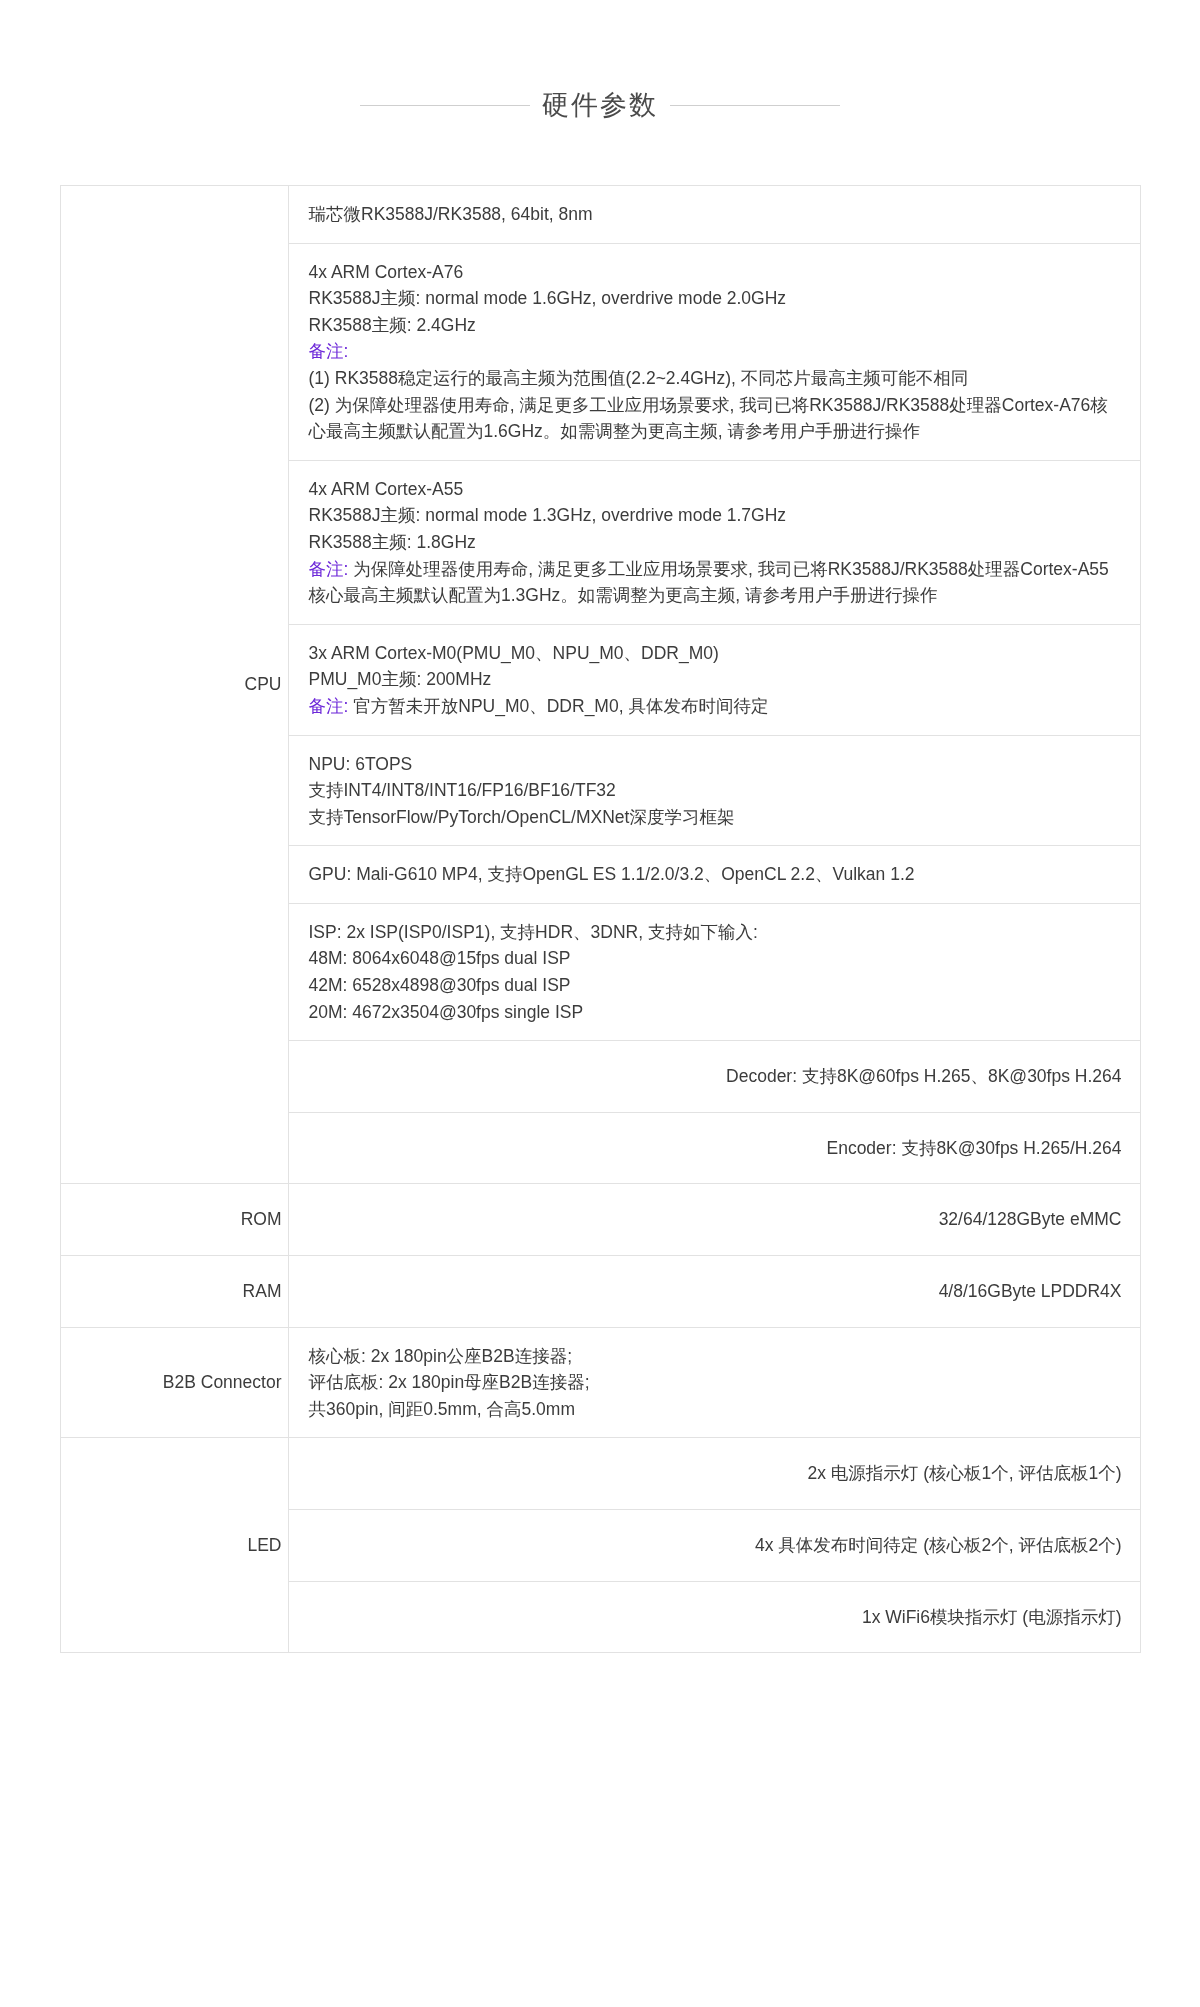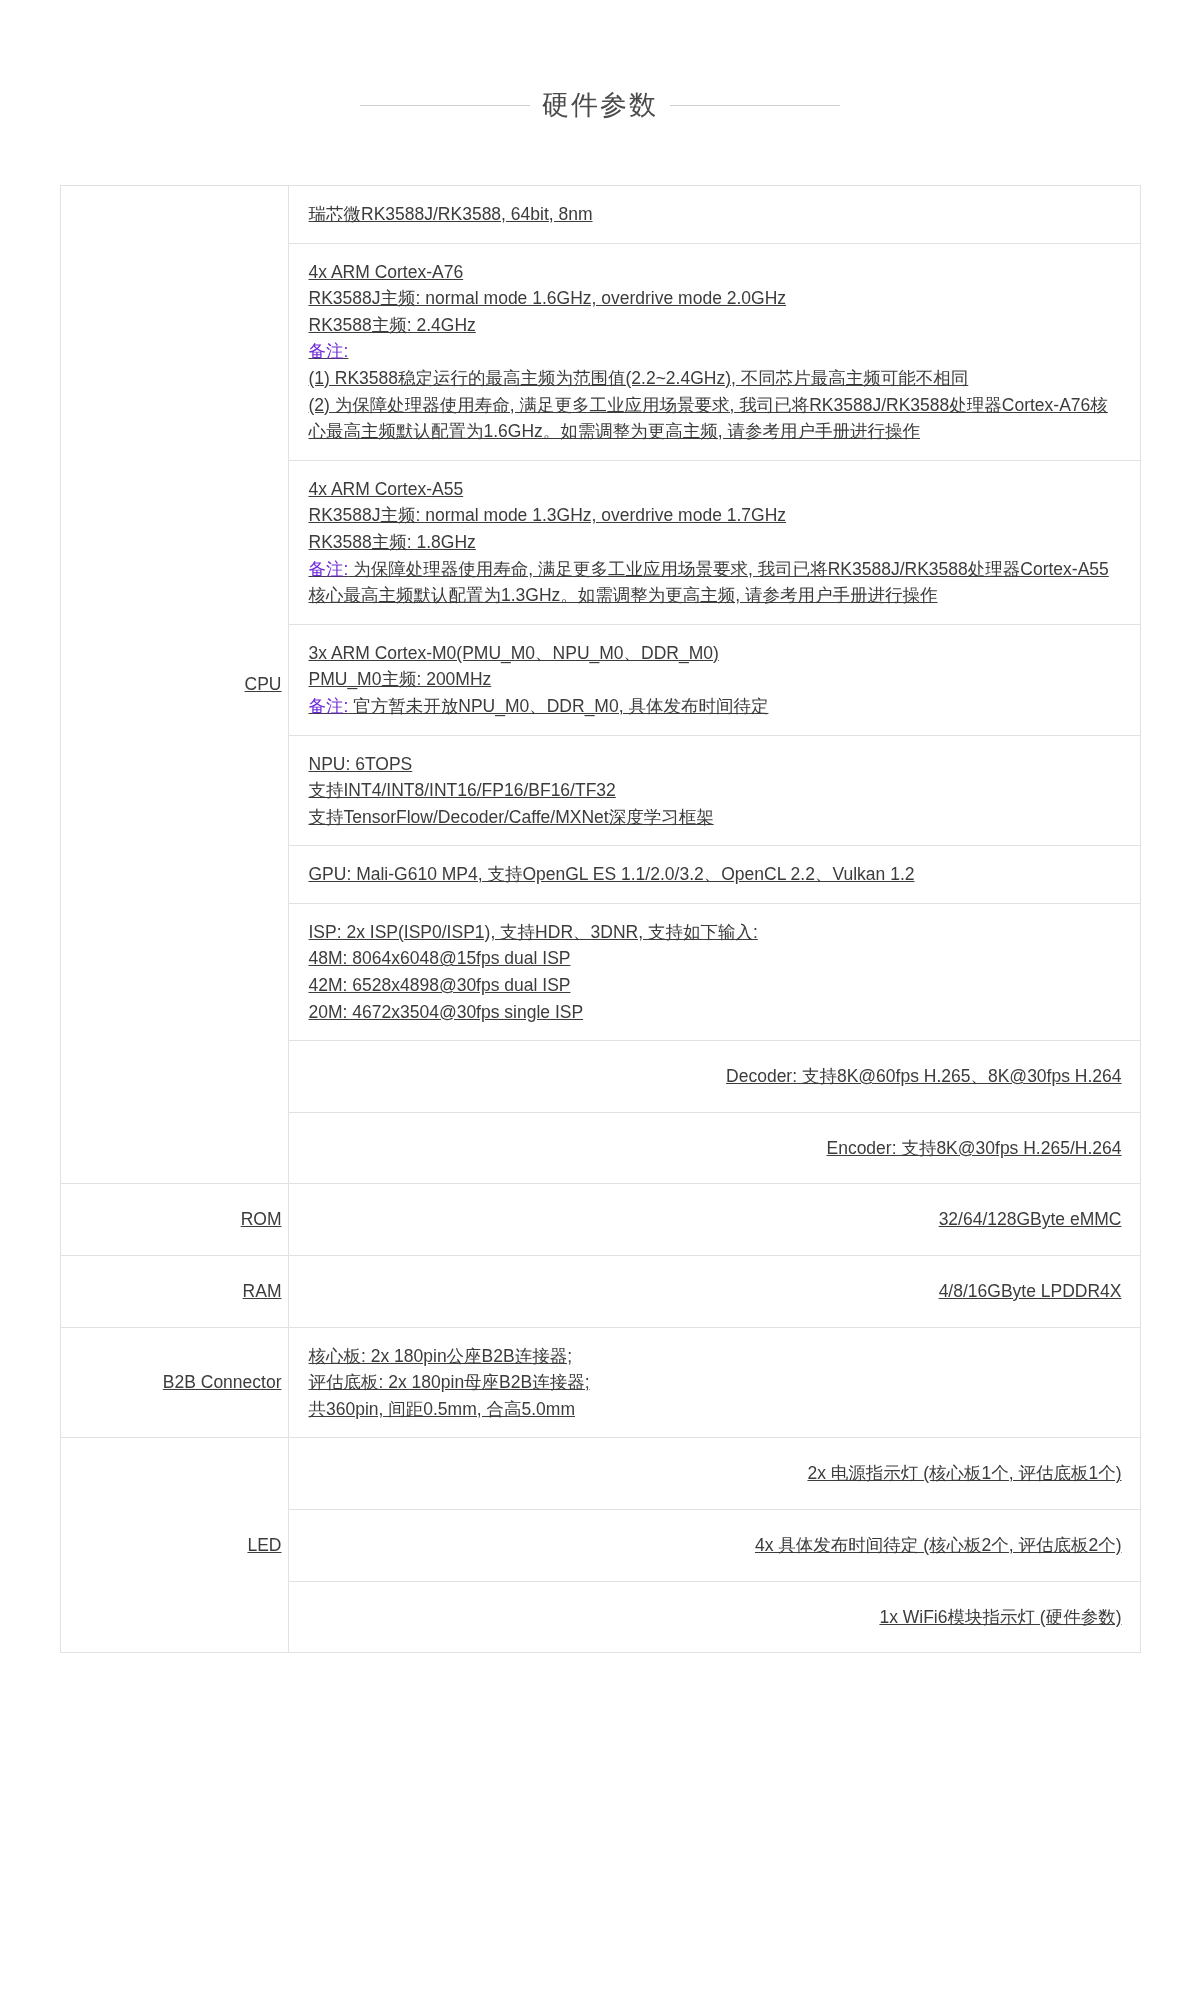--- a/index.html
+++ b/index.html
@@ -50,21 +50,20 @@
   }
   .spec-table col.c-label { width: 228px; }
   .spec-table col.c-value { width: 852px; }
 
   .spec-table td {
     border: 1px solid #e2e2e2;
     vertical-align: middle;
     font-size: 17.5px;
     line-height: 1.52;
     color: #3c3c3c;
-    text-decoration: underline;
   }
   .label-cell {
     text-align: right;
     font-size: 18px;
     color: #3c3c3c;
     padding: 10px 6px;
     border-left: none;
   }
   .value-cell {
     padding: 15px 18px 15px 20px;
@@ -127,21 +126,21 @@
           <td class="value-cell">
             <p><span>3x ARM Cortex-M0(PMU_M0、NPU_M0、DDR_M0)</span></p>
             <p><span>PMU_M0主频: 200MHz</span></p>
             <p><span class="note">备注:</span><span> 官方暂未开放NPU_M0、DDR_M0, 具体发布时间待定</span></p>
           </td>
         </tr>
         <tr>
           <td class="value-cell">
             <p><span>NPU: 6TOPS</span></p>
             <p><span>支持INT4/INT8/INT16/FP16/BF16/TF32</span></p>
-            <p><span>支持TensorFlow/Decoder/Caffe/MXNet深度学习框架</span></p>
+            <p><span>支持TensorFlow/PyTorch/OpenCL/MXNet深度学习框架</span></p>
           </td>
         </tr>
         <tr>
           <td class="value-cell">
             <p><span>GPU: Mali-G610 MP4, 支持OpenGL ES 1.1/2.0/3.2、OpenCL 2.2、Vulkan 1.2</span></p>
           </td>
         </tr>
         <tr>
           <td class="value-cell">
             <p><span>ISP: 2x ISP(ISP0/ISP1), 支持HDR、3DNR, 支持如下输入:</span></p>
@@ -186,19 +185,19 @@
             <p><span>2x 电源指示灯 (核心板1个, 评估底板1个)</span></p>
           </td>
         </tr>
         <tr>
           <td class="value-cell pad-more">
             <p><span>4x 具体发布时间待定 (核心板2个, 评估底板2个)</span></p>
           </td>
         </tr>
         <tr>
           <td class="value-cell pad-more">
-            <p><span>1x WiFi6模块指示灯 (硬件参数)</span></p>
+            <p><span>1x WiFi6模块指示灯 (电源指示灯)</span></p>
           </td>
         </tr>
       </tbody>
   </table>
 
 </div>
 
 </body></html>

